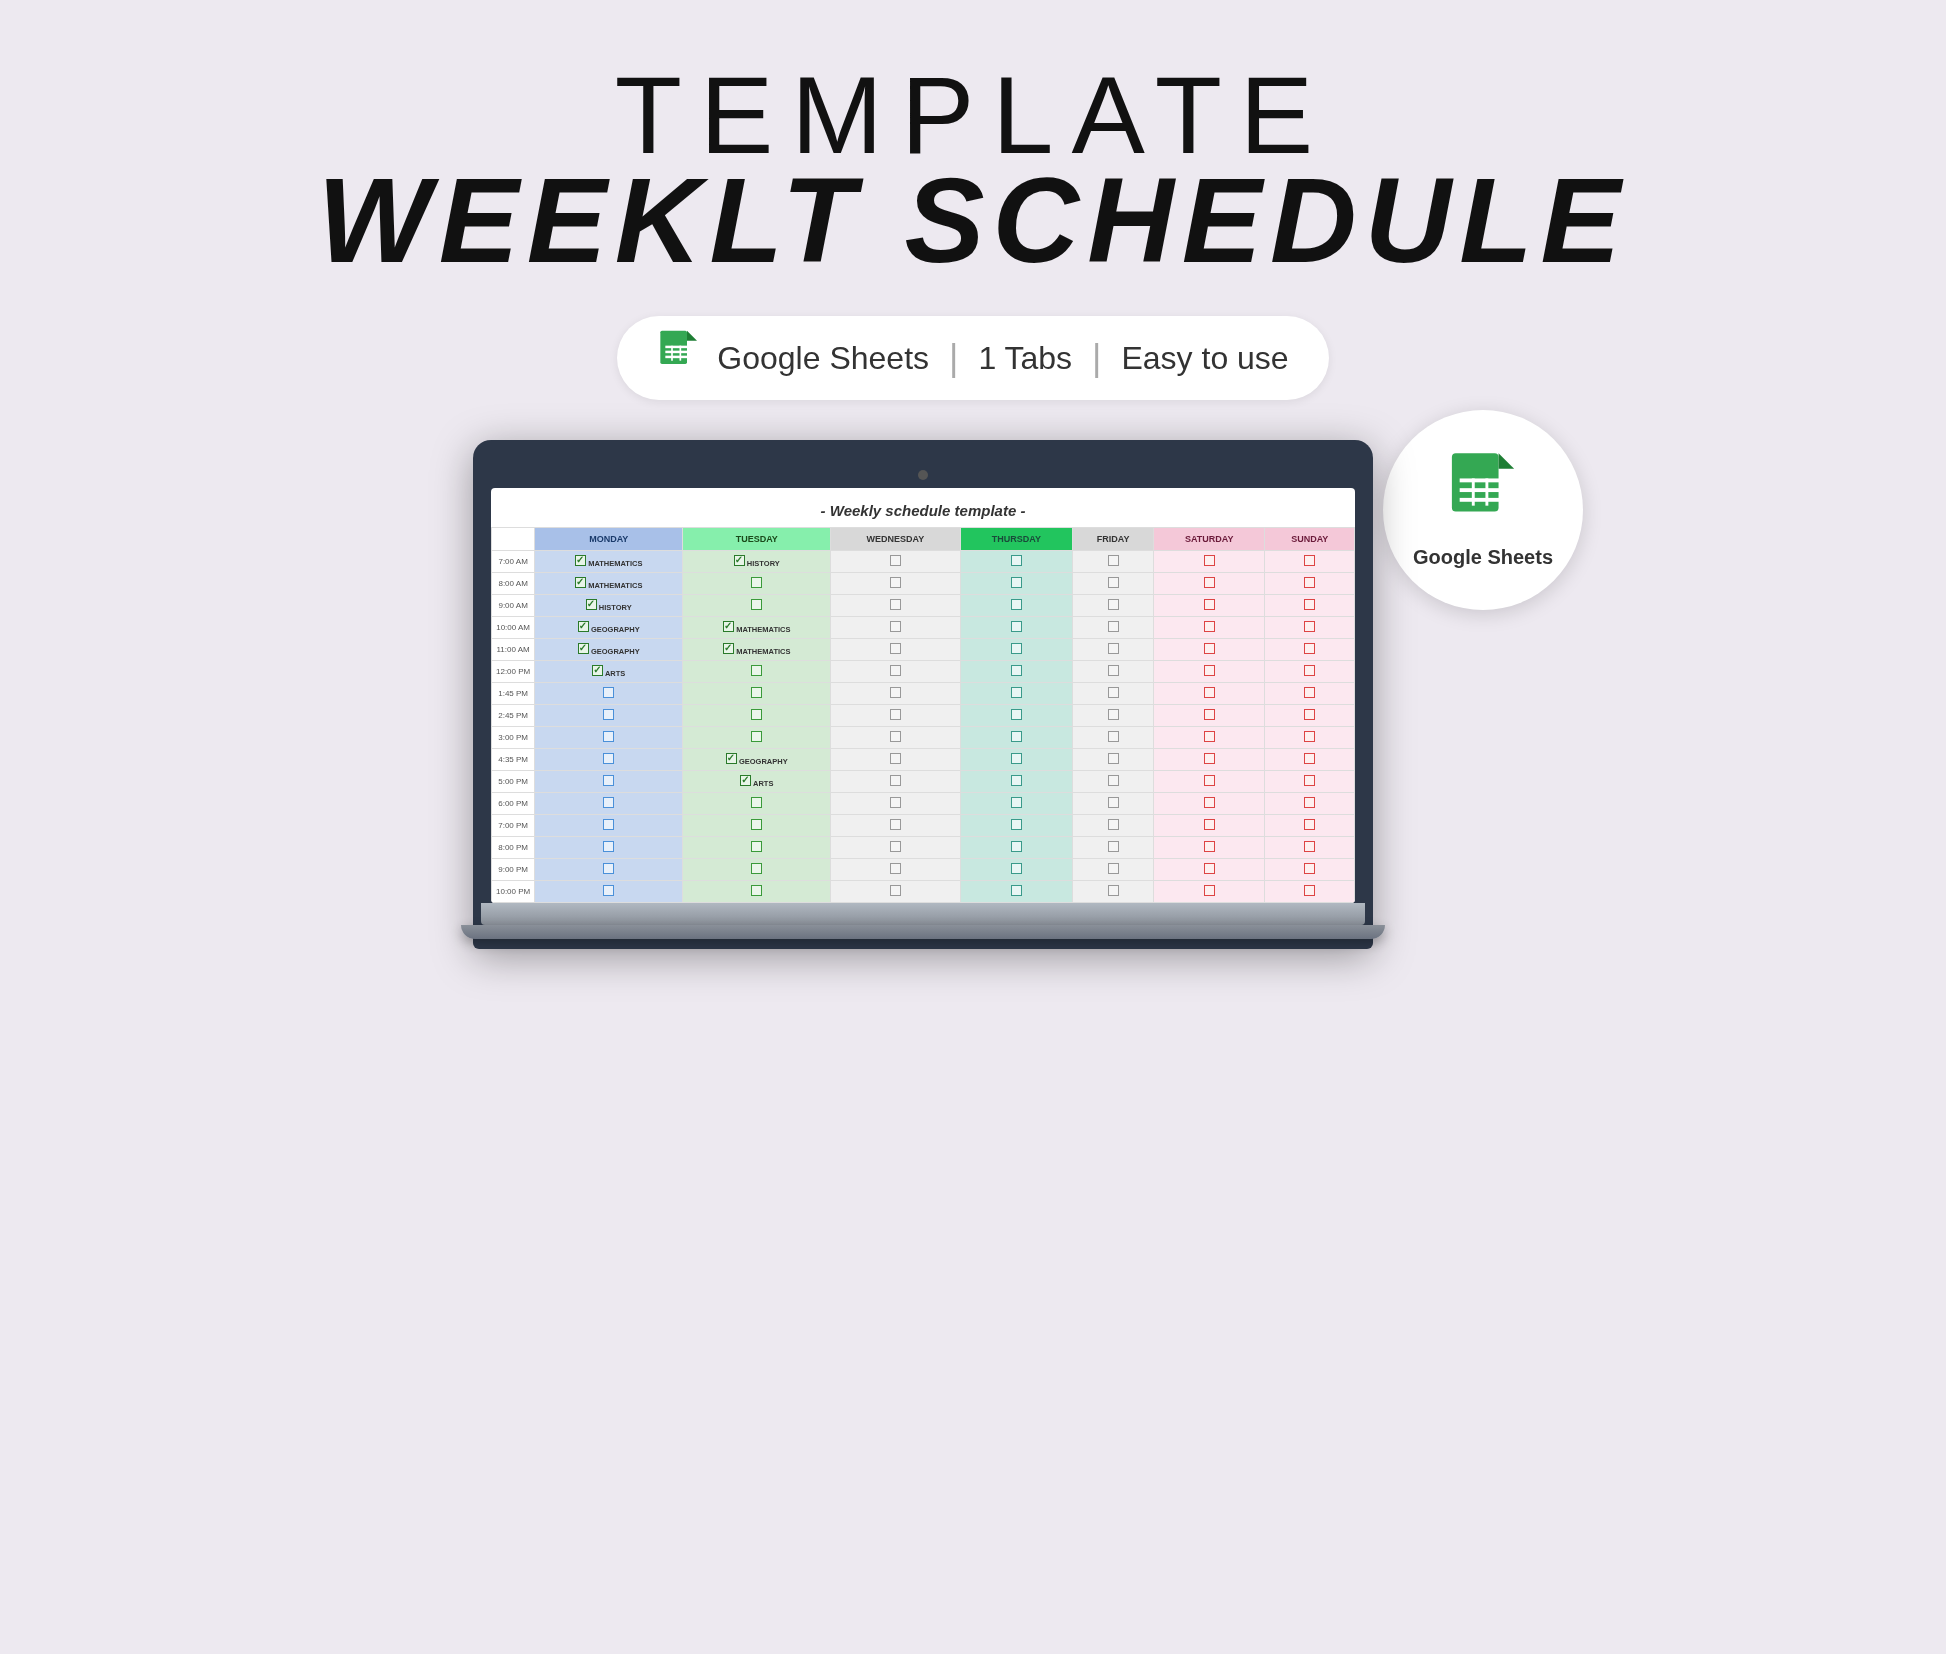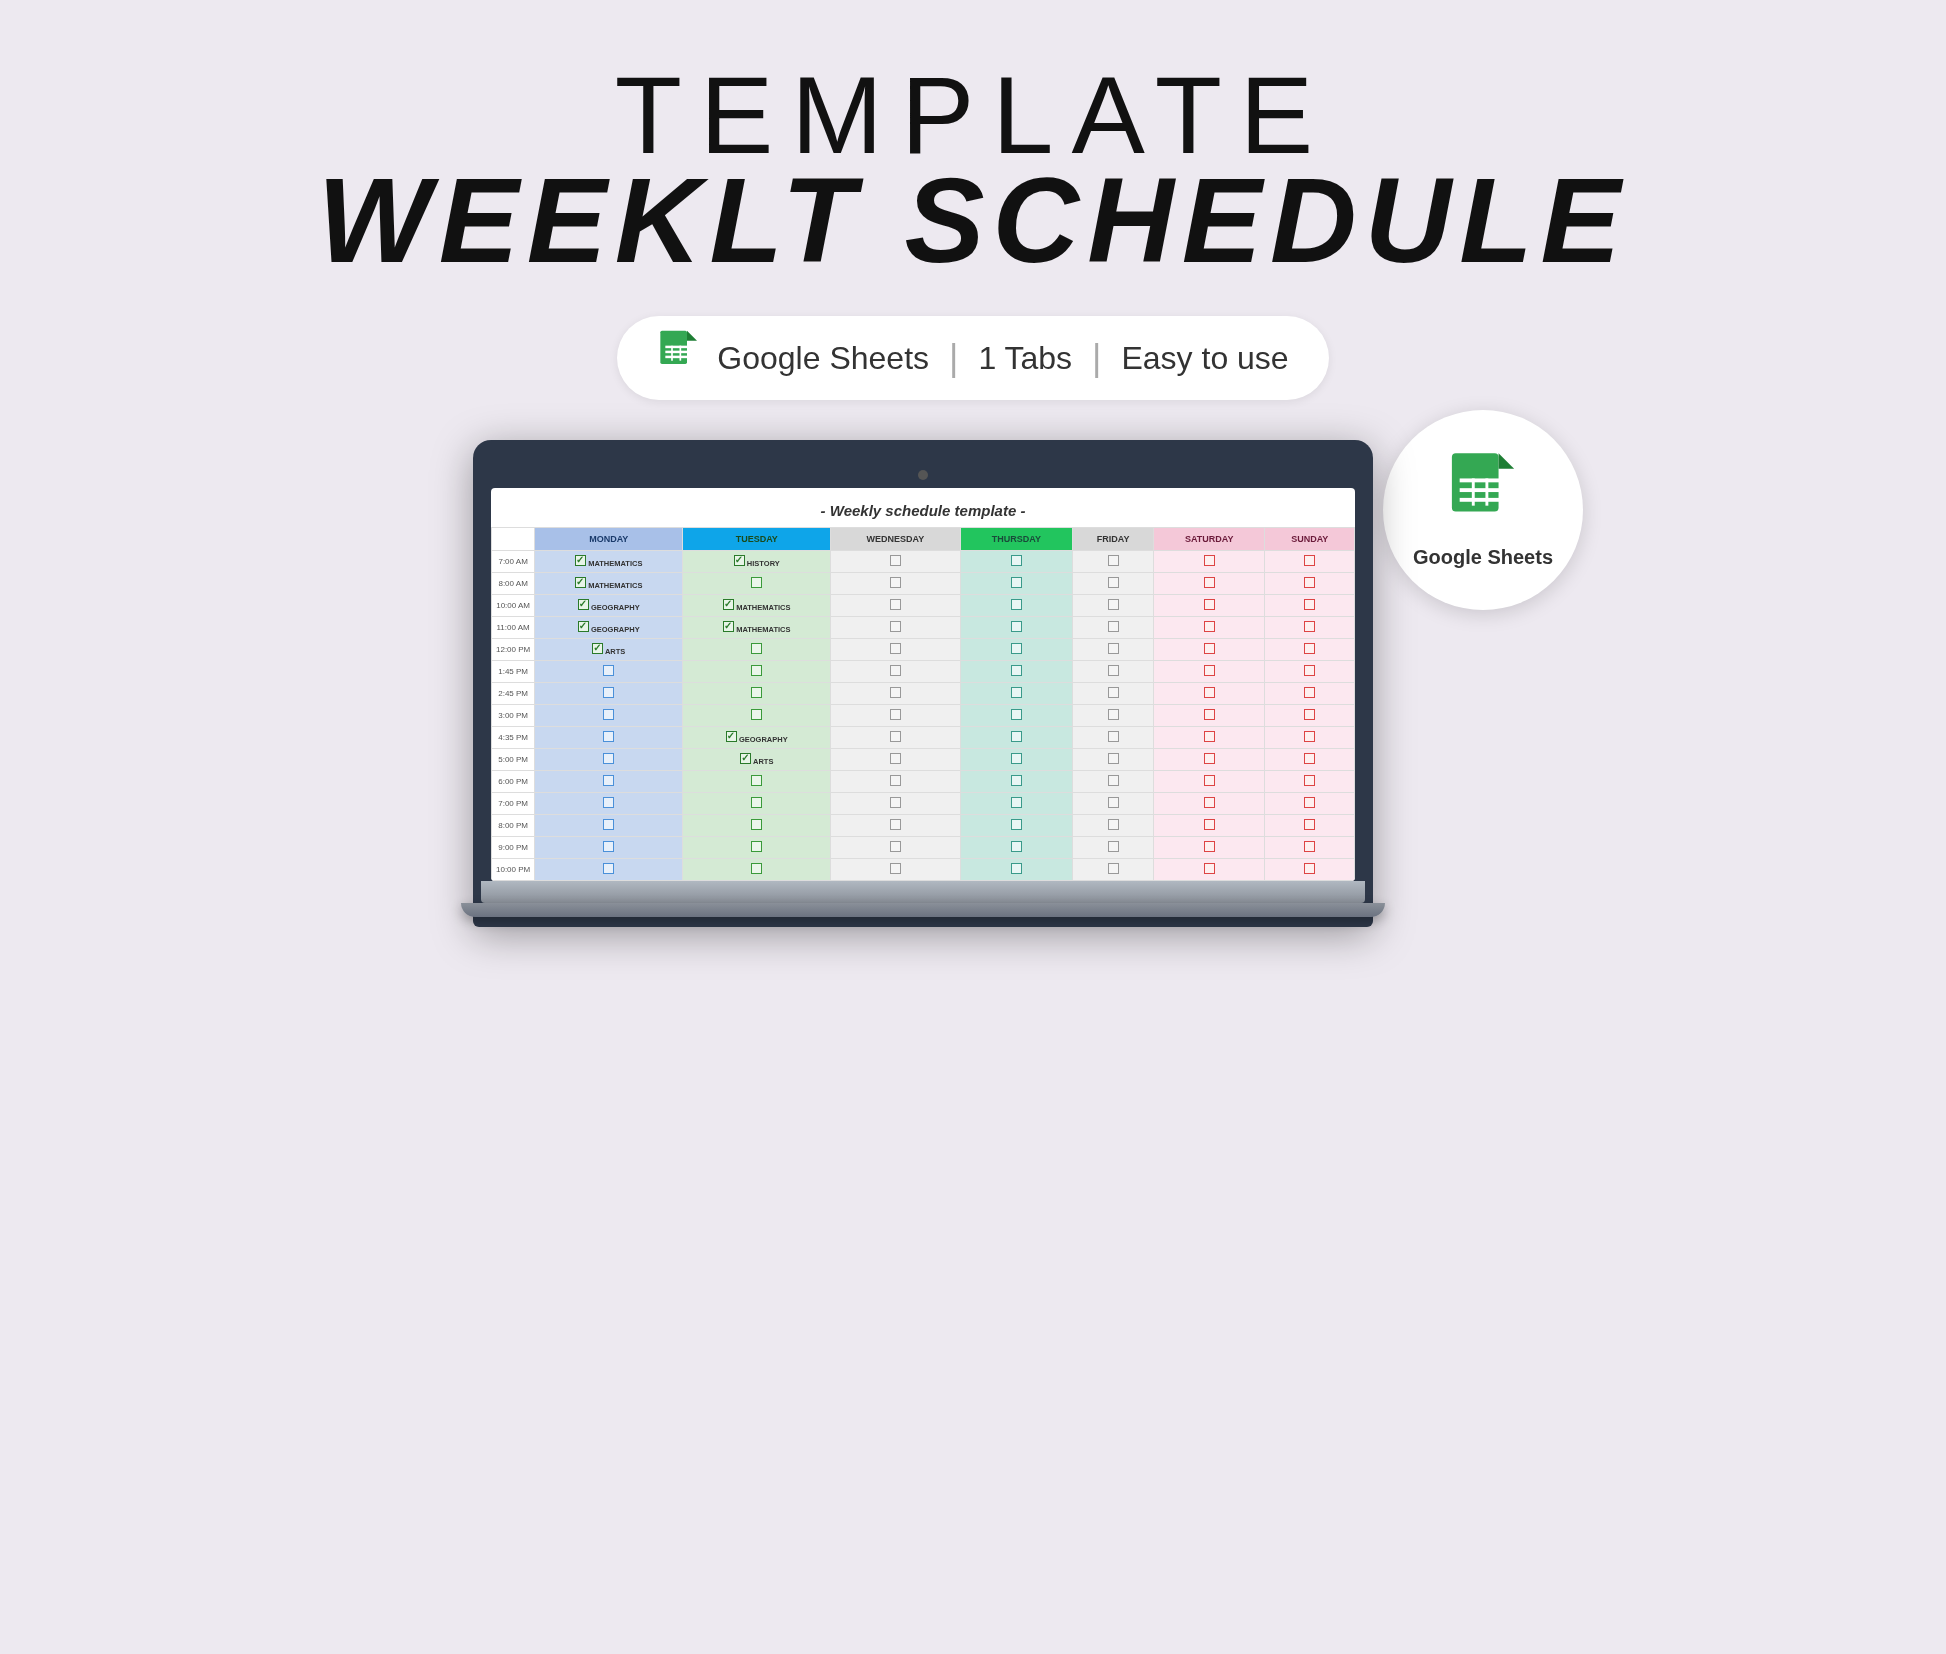--- a/index.html
+++ b/index.html
@@ -149,21 +149,21 @@
       white-space: nowrap;
       background: white;
       text-align: right;
       padding-right: 6px;
       width: 26px;
     }
 
     .col-monday { background: #c8d8f0; }
     .col-monday-h { background: #a8c0e8; color: #1a3a6b; }
     .col-tuesday { background: #d4ead4; }
-    .col-tuesday-h { background: #0ea5e9; color: #1a4a1a; margin-top: 19px; }
+    .col-tuesday-h { background: #86efac; color: #1a4a1a; margin-top: 19px; }
     .col-wednesday { background: #f0f0f0; }
     .col-wednesday-h { background: #d8d8d8; color: #333; }
     .col-thursday { background: #c8e8e0; }
     .col-thursday-h { background: #22c55e; color: #1a4a3a; }
     .col-friday { background: #f0f0f0; }
     .col-friday-h { background: #d8d8d8; color: #333; }
     .col-saturday { background: #fce8f0; }
     .col-saturday-h { background: #f4c8d8; color: #6b1a3a; }
     .col-sunday { background: #fce8f0; }
     .col-sunday-h { background: #f4c8d8; color: #6b1a3a; }
@@ -338,20 +338,30 @@
                 <td class="time-col">8:00 AM</td>
                 <td class="col-monday"><span class="checkbox-checked"></span><span class="cell-text"> MATHEMATICS</span></td>
                 <td class="col-tuesday"><span class="checkbox-empty-green"></span></td>
                 <td class="col-wednesday"><span class="checkbox-empty-gray"></span></td>
                 <td class="col-thursday"><span class="checkbox-empty-teal"></span></td>
                 <td class="col-friday"><span class="checkbox-empty-gray"></span></td>
                 <td class="col-saturday"><span class="checkbox-empty-red"></span></td>
                 <td class="col-sunday"><span class="checkbox-empty-red"></span></td>
               </tr>
               <tr>
+                <td class="time-col">9:00 AM</td>
+                <td class="col-monday"><span class="checkbox-checked"></span><span class="cell-text"> HISTORY</span></td>
+                <td class="col-tuesday"><span class="checkbox-empty-green"></span></td>
+                <td class="col-wednesday"><span class="checkbox-empty-gray"></span></td>
+                <td class="col-thursday"><span class="checkbox-empty-teal"></span></td>
+                <td class="col-friday"><span class="checkbox-empty-gray"></span></td>
+                <td class="col-saturday"><span class="checkbox-empty-red"></span></td>
+                <td class="col-sunday"><span class="checkbox-empty-red"></span></td>
+              </tr>
+              <tr>
                 <td class="time-col">10:00 AM</td>
                 <td class="col-monday"><span class="checkbox-checked"></span><span class="cell-text"> GEOGRAPHY</span></td>
                 <td class="col-tuesday"><span class="checkbox-checked"></span><span class="cell-text"> MATHEMATICS</span></td>
                 <td class="col-wednesday"><span class="checkbox-empty-gray"></span></td>
                 <td class="col-thursday"><span class="checkbox-empty-teal"></span></td>
                 <td class="col-friday"><span class="checkbox-empty-gray"></span></td>
                 <td class="col-saturday"><span class="checkbox-empty-red"></span></td>
                 <td class="col-sunday"><span class="checkbox-empty-red"></span></td>
               </tr>
               <tr>

